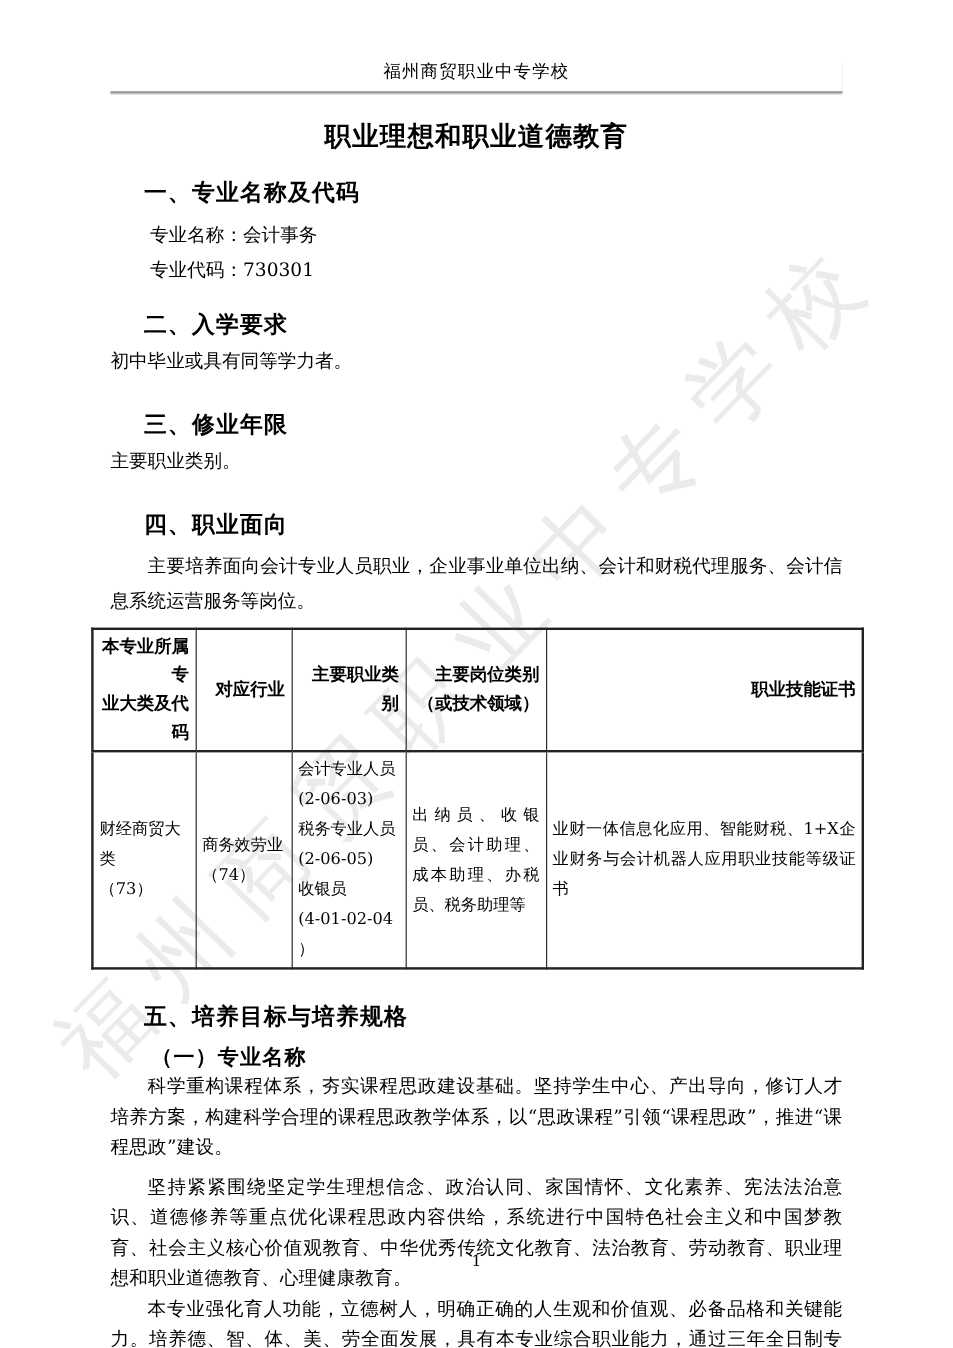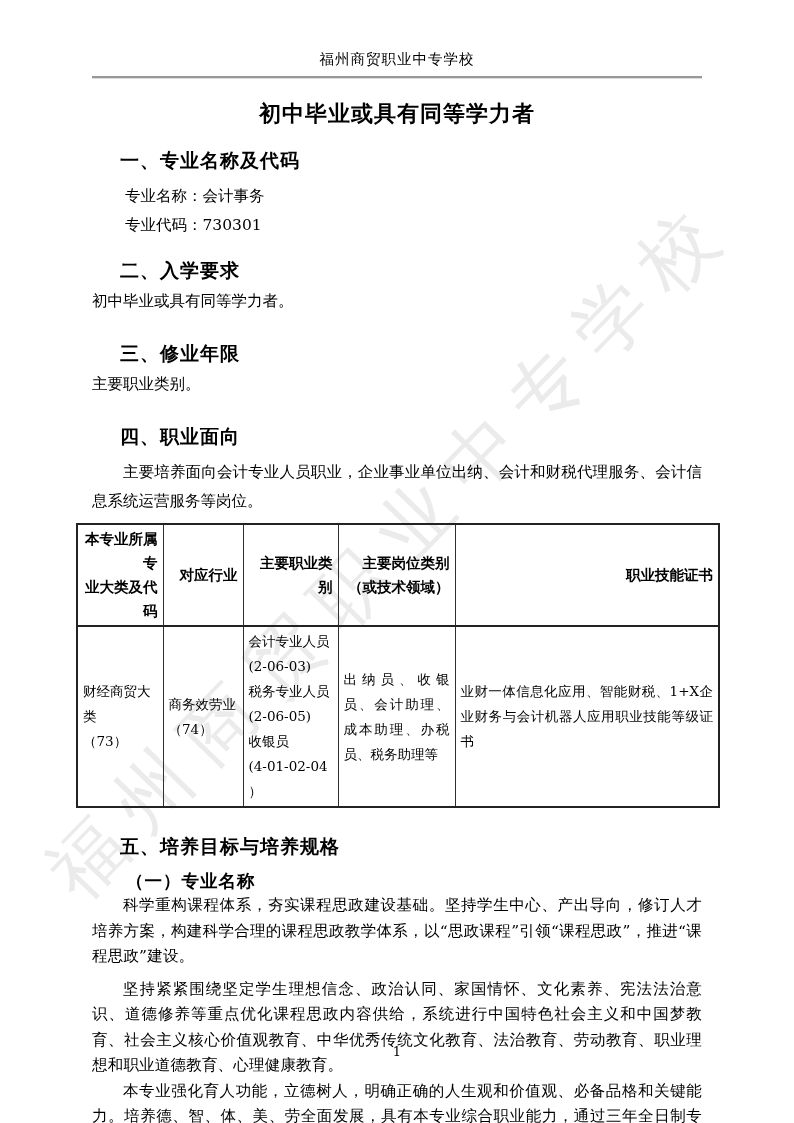--- a/index.html
+++ b/index.html
@@ -133,21 +133,21 @@
 <div class="page">
 
   <div class="watermark">福州商贸职业中专学校</div>
 
   <div class="content">
 
     <div class="page-header">
       <span>福州商贸职业中专学校</span>
     </div>
 
-    <div class="doc-title">初中毕业或具有同等学力者</div>
+    <div class="doc-title">职业理想和职业道德教育</div>
 
     <div class="sec-heading mt-title">一、专业名称及代码</div>
     <div class="kv-block">
       <div class="kv-line">专业名称：会计事务</div>
       <div class="kv-line">专业代码：730301</div>
     </div>
 
     <div class="sec-heading mt-sec">二、入学要求</div>
     <div class="plain-line">初中毕业或具有同等学力者。</div>
 

